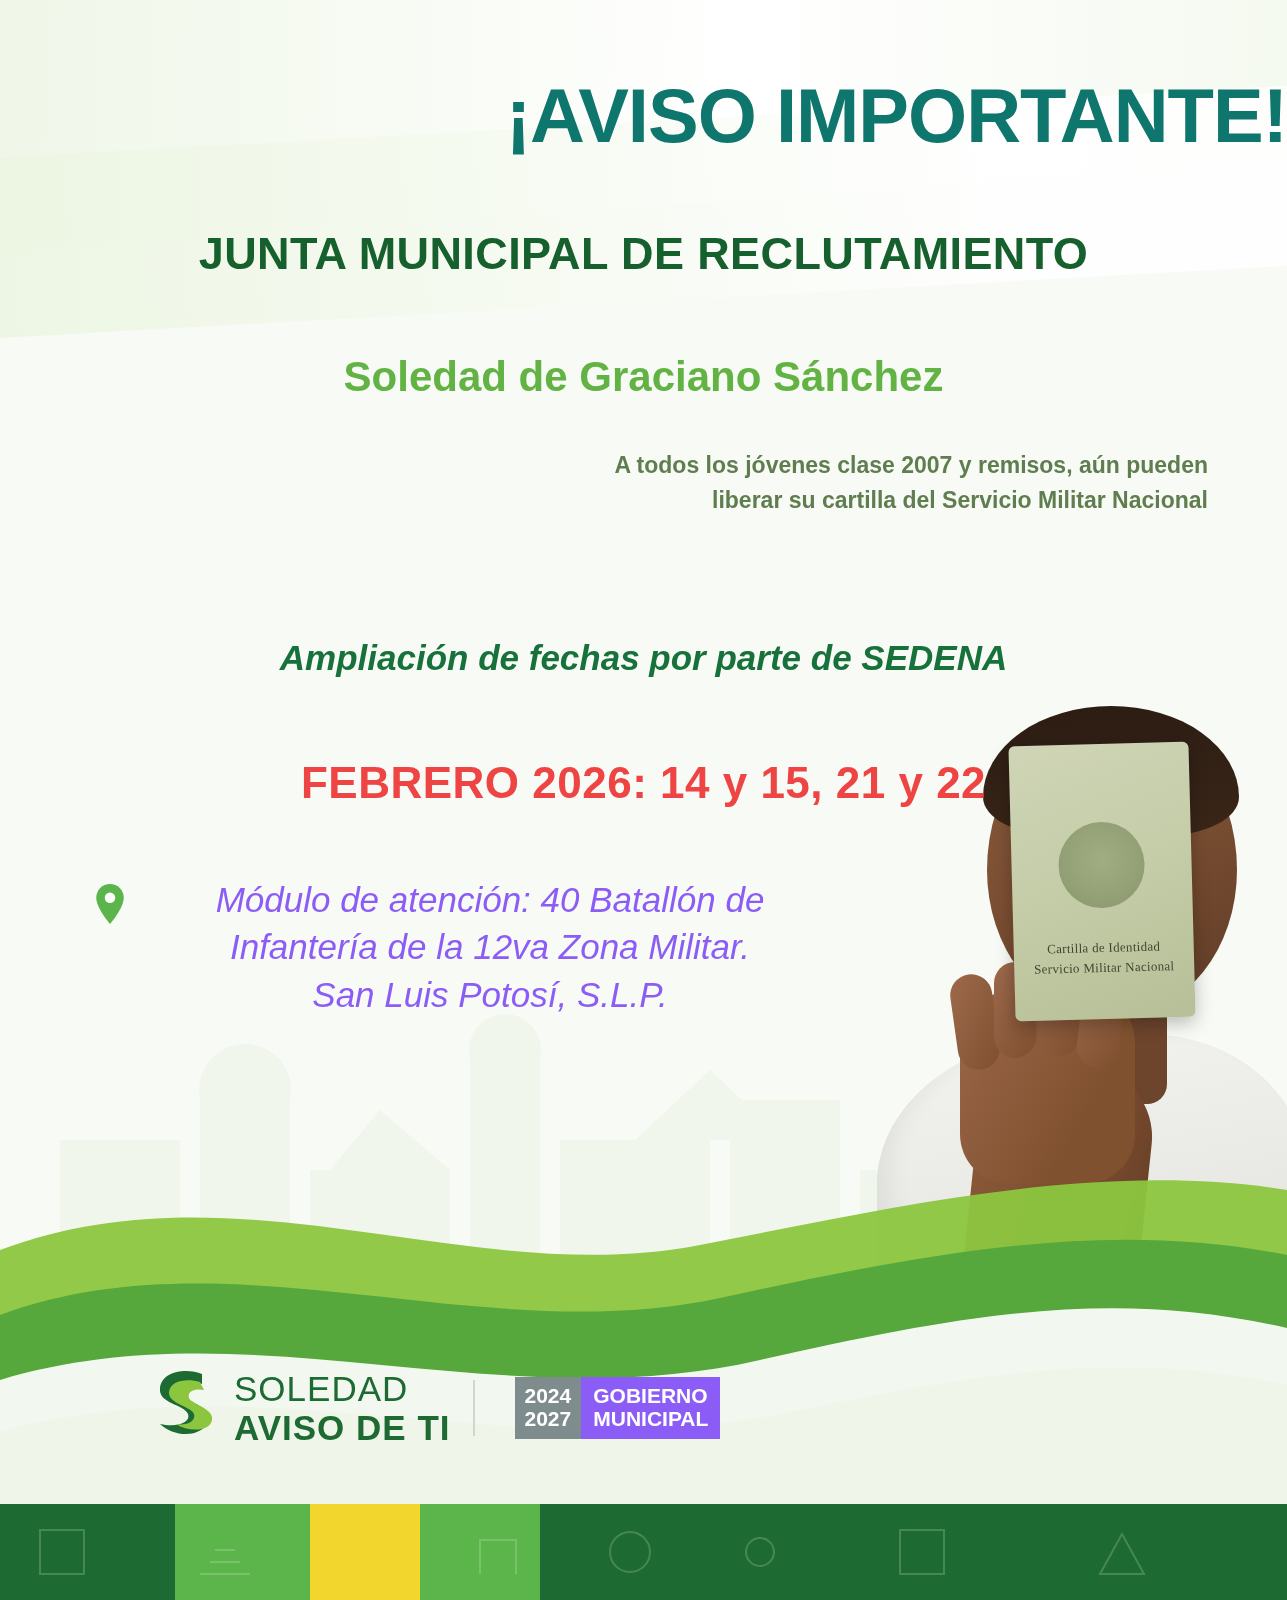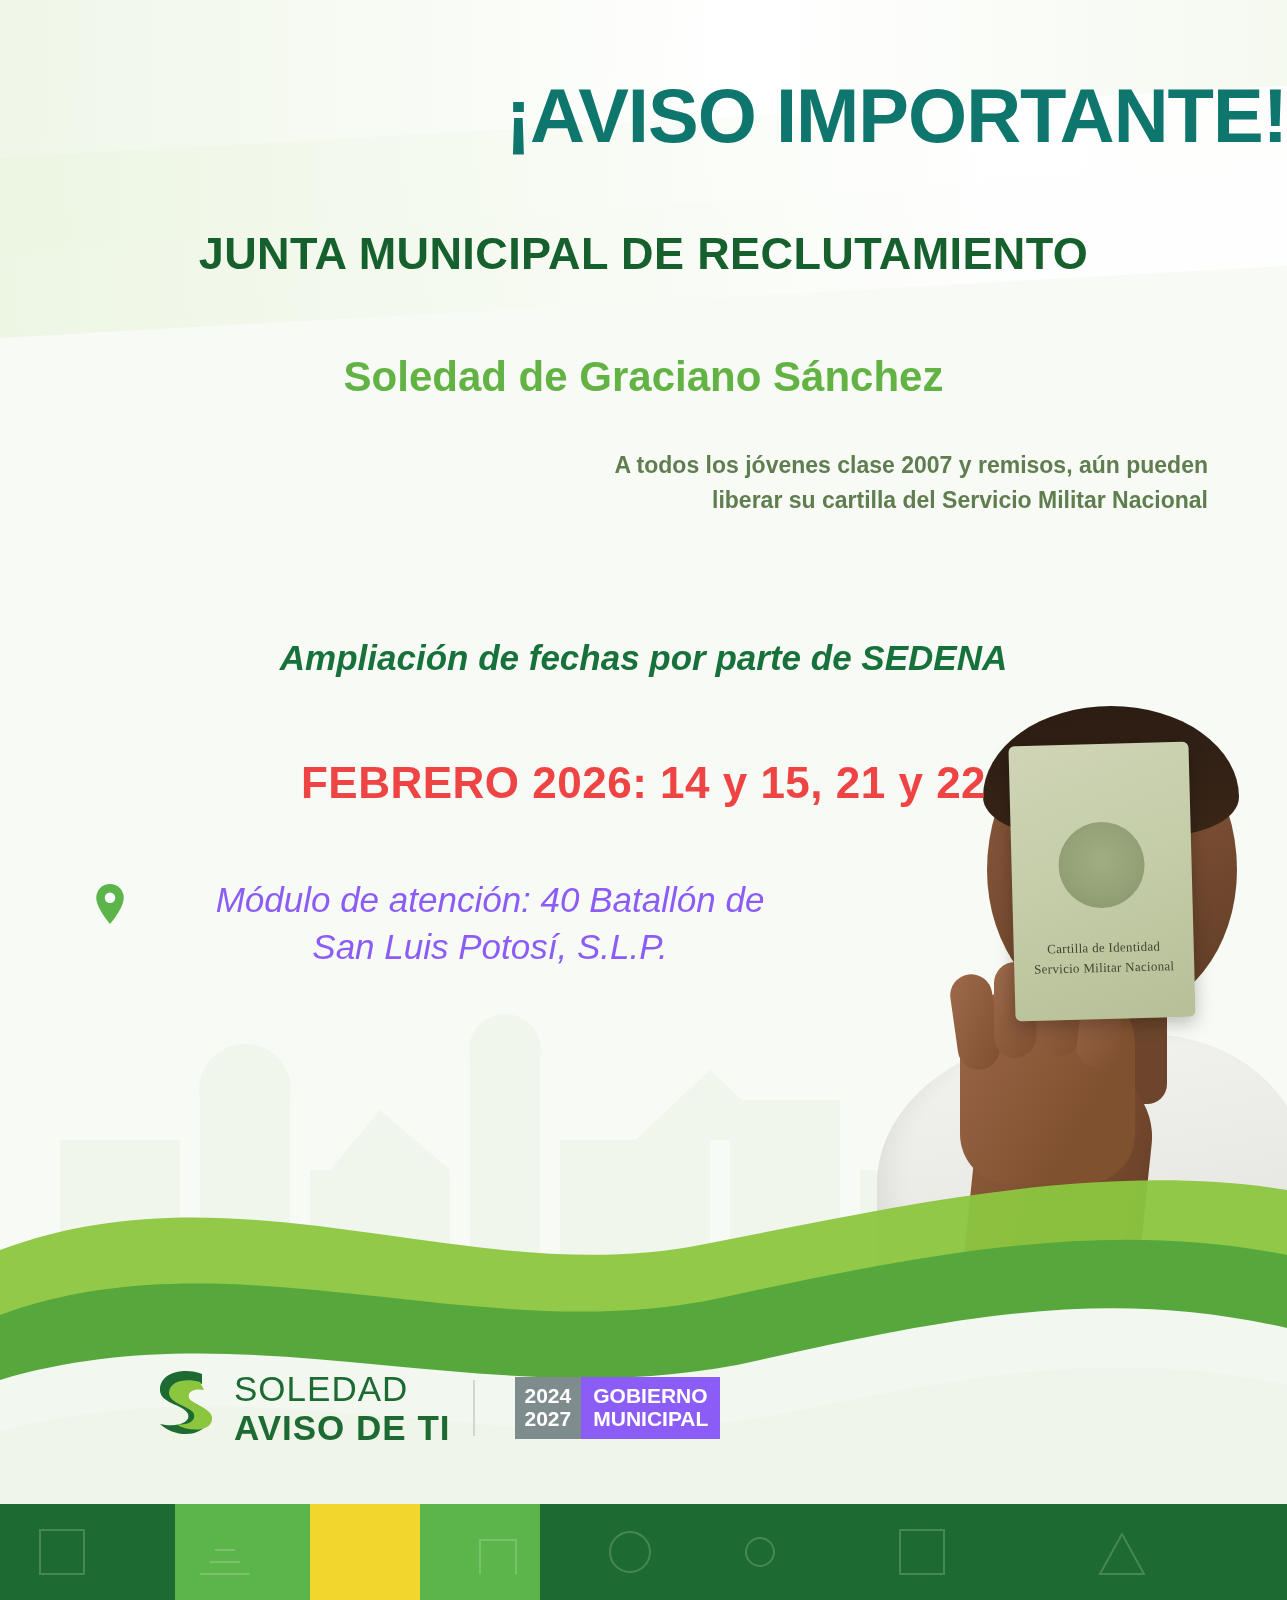--- a/index.html
+++ b/index.html
@@ -408,20 +408,21 @@
 
     <div class="p-ampliacion">Ampliación de fechas por parte de SEDENA</div>
     <div class="p-fechas">FEBRERO 2026: 14 y 15, 21 y 22</div>
 
     <div class="addr">
       <svg class="pin" viewBox="0 0 24 32">
         <path d="M12 0C5.9 0 1 4.9 1 11c0 8.2 11 21 11 21s11-12.8 11-21c0-6.1-4.9-11-11-11z" fill="#5bb54a"></path>
         <circle cx="12" cy="11" r="4.2" fill="#ffffff"></circle>
       </svg>
       <span class="addr-text">Módulo de atención: 40 Batallón de</span>
+      <span class="addr-text">Infantería de la 12va Zona Militar.</span>
       <span class="addr-text">San Luis Potosí, S.L.P.</span>
     </div>
   </div>
 
   <div class="footer">
     <svg class="logo-s" viewBox="0 0 62 84">
       <path d="M52 8C38 2 12 4 10 22c-2 16 24 16 28 26 3 8-10 14-28 10 14 14 44 14 48-4 3-14-22-18-26-26-3-7 8-14 20-10z" fill="#1d6b33"></path>
       <path d="M50 16C38 12 20 14 19 26c-1 12 22 14 25 22 2 7-6 12-18 10 12 8 34 8 36-4 2-12-20-15-23-22-2-6 5-10 15-8z" fill="#8cc63f"></path>
     </svg>
     <div class="logo-words">

